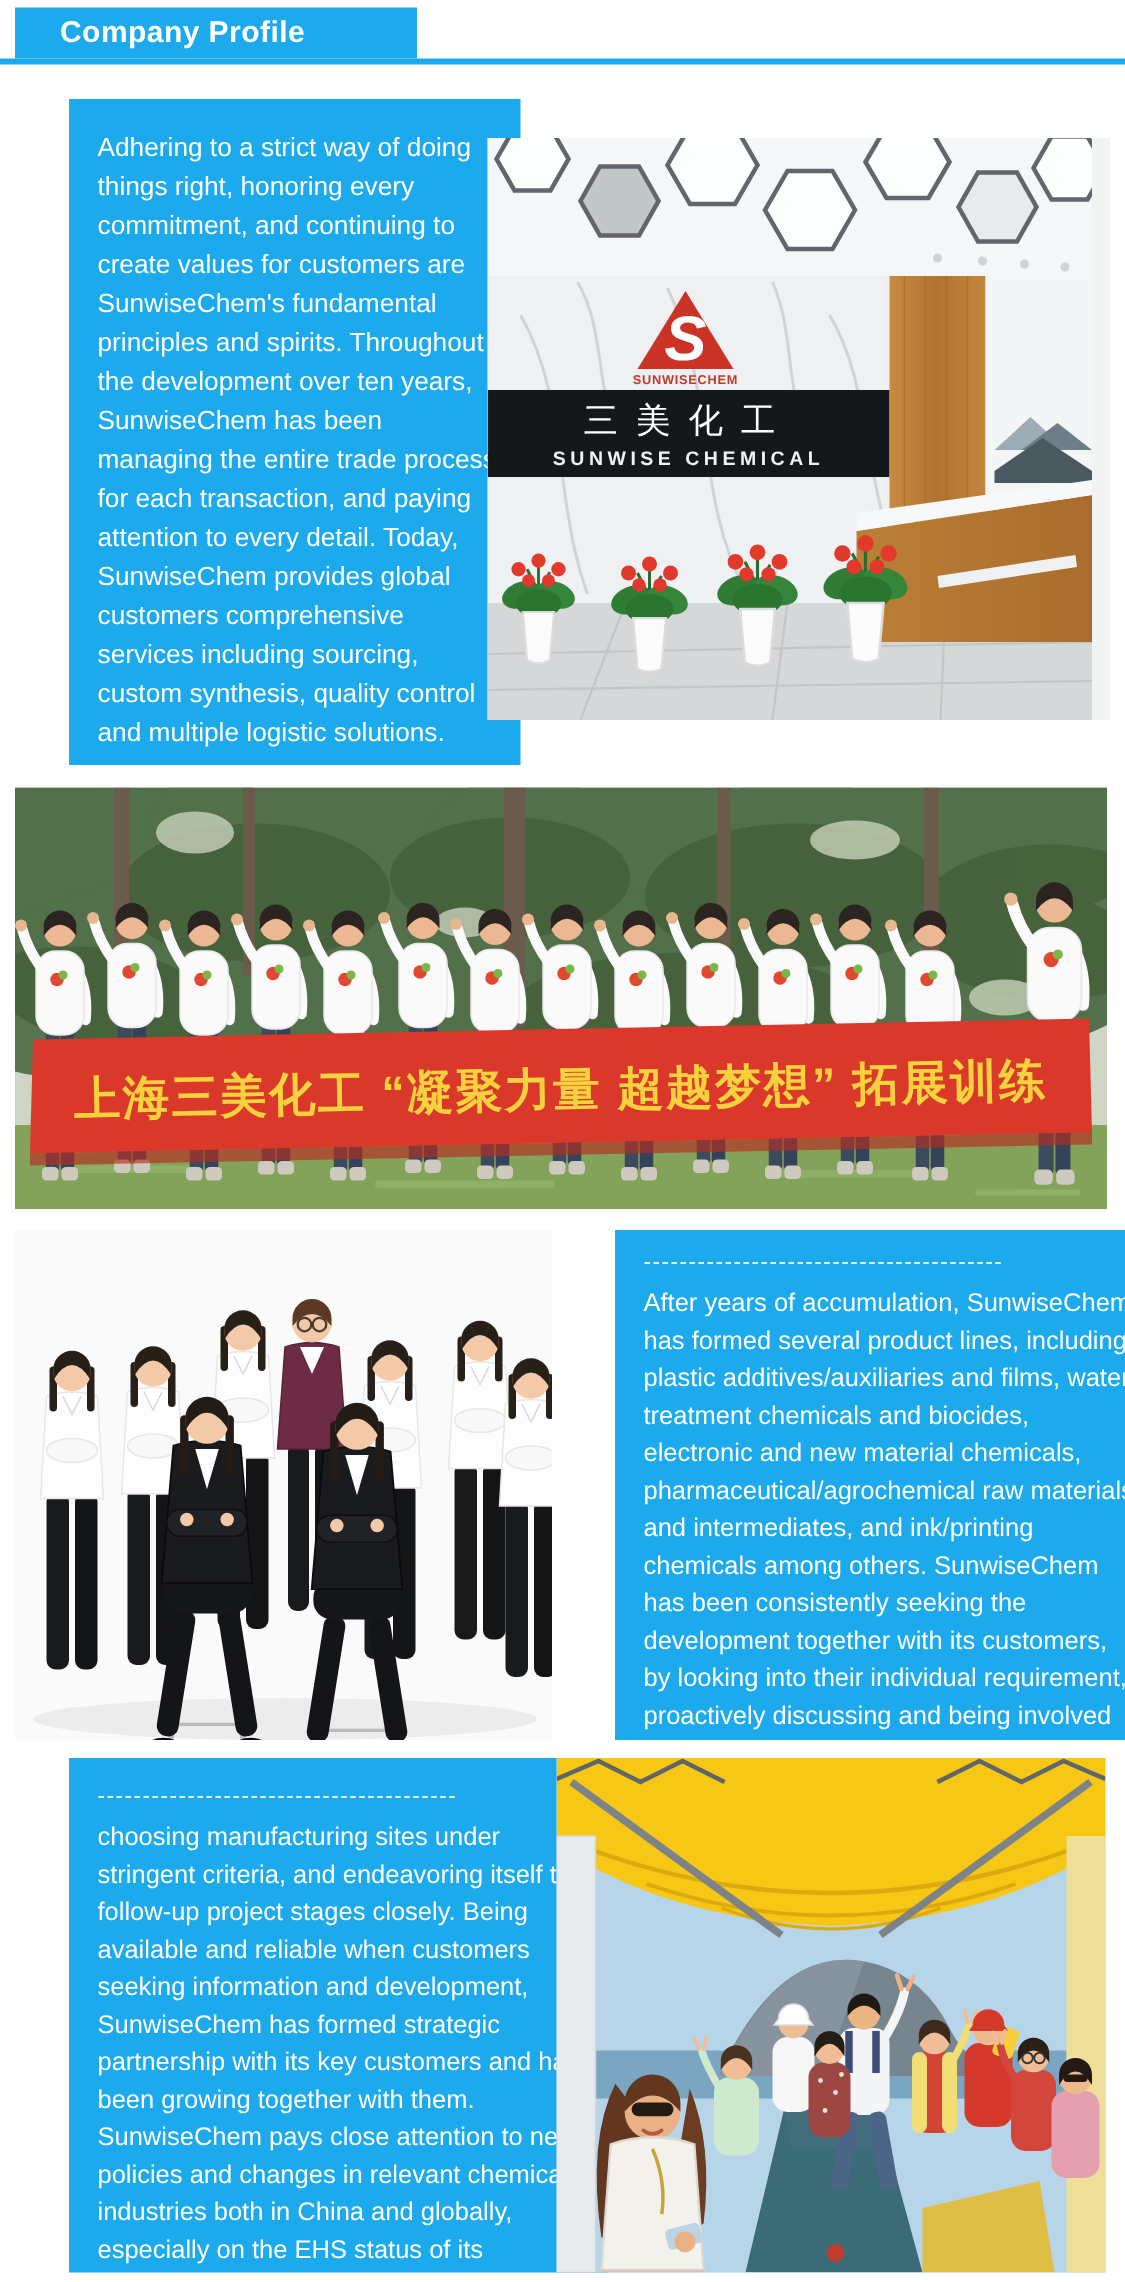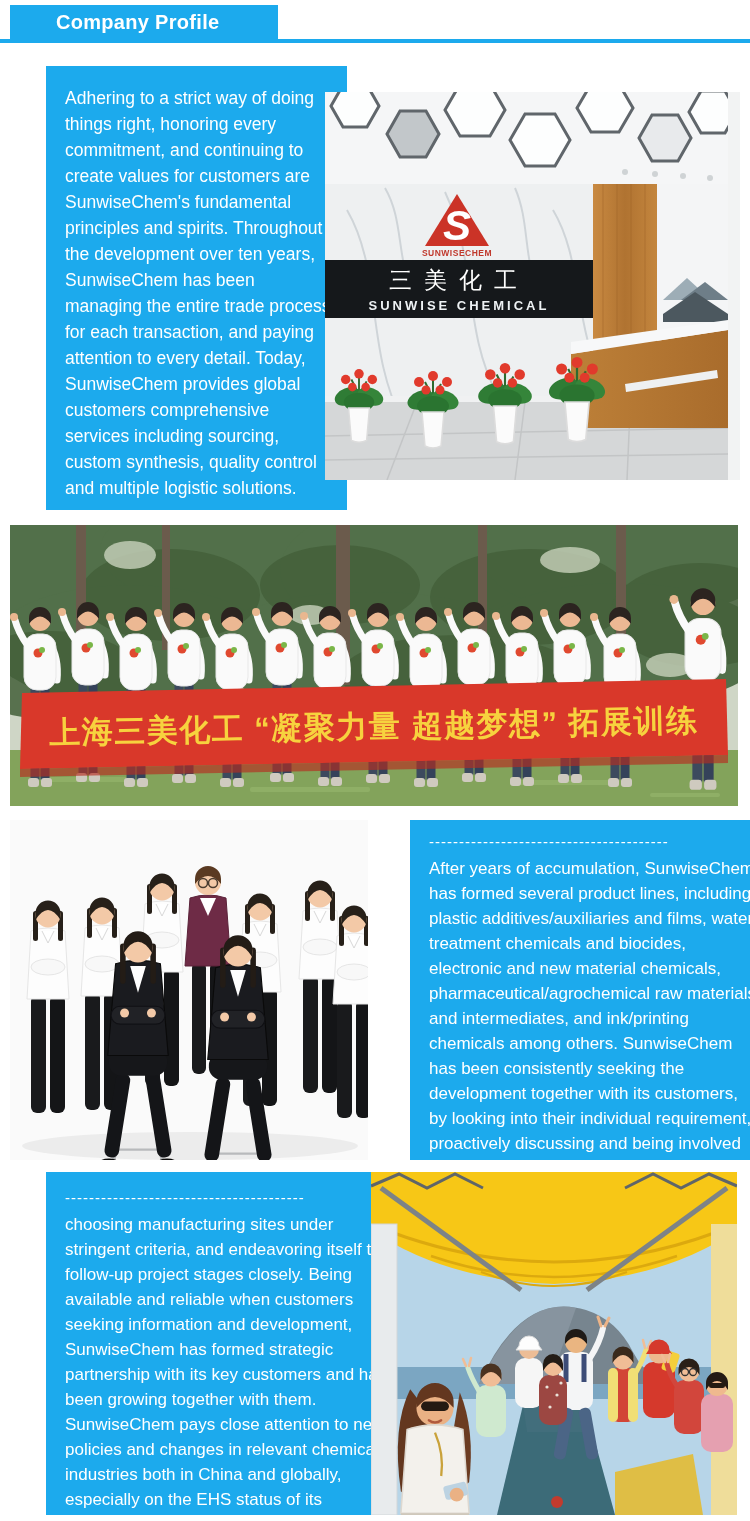--- a/index.html
+++ b/index.html
@@ -7,21 +7,21 @@
   .page {
     position:relative; width:750px; height:1521px; margin:0 auto;
     background:#ffffff; overflow:hidden;
     font-family:"Liberation Sans", sans-serif;
   }
   .abs { position:absolute; }
   
   .hdr-box {
     left:10px; top:5px; width:268px; height:34px;
     background:var(--accent); color:#fff;
-    display:flex; align-items:center; padding-left:46px; box-sizing:border-box;
+    display:flex; align-items:center; padding-left:30px; box-sizing:border-box;
     font-size:20px; font-weight:bold; letter-spacing:0.3px;
   }
   .hdr-line { left:0; top:39px; width:750px; height:4px; background:var(--accent); }
   
   .panel {
     background:var(--accent); color:#ffffff; box-sizing:border-box;margin-left:36px;
   }
   .panel p { margin:0; }
   .panel .divider {
     white-space:pre; letter-spacing:1px; font-size:15px; line-height:20px;

